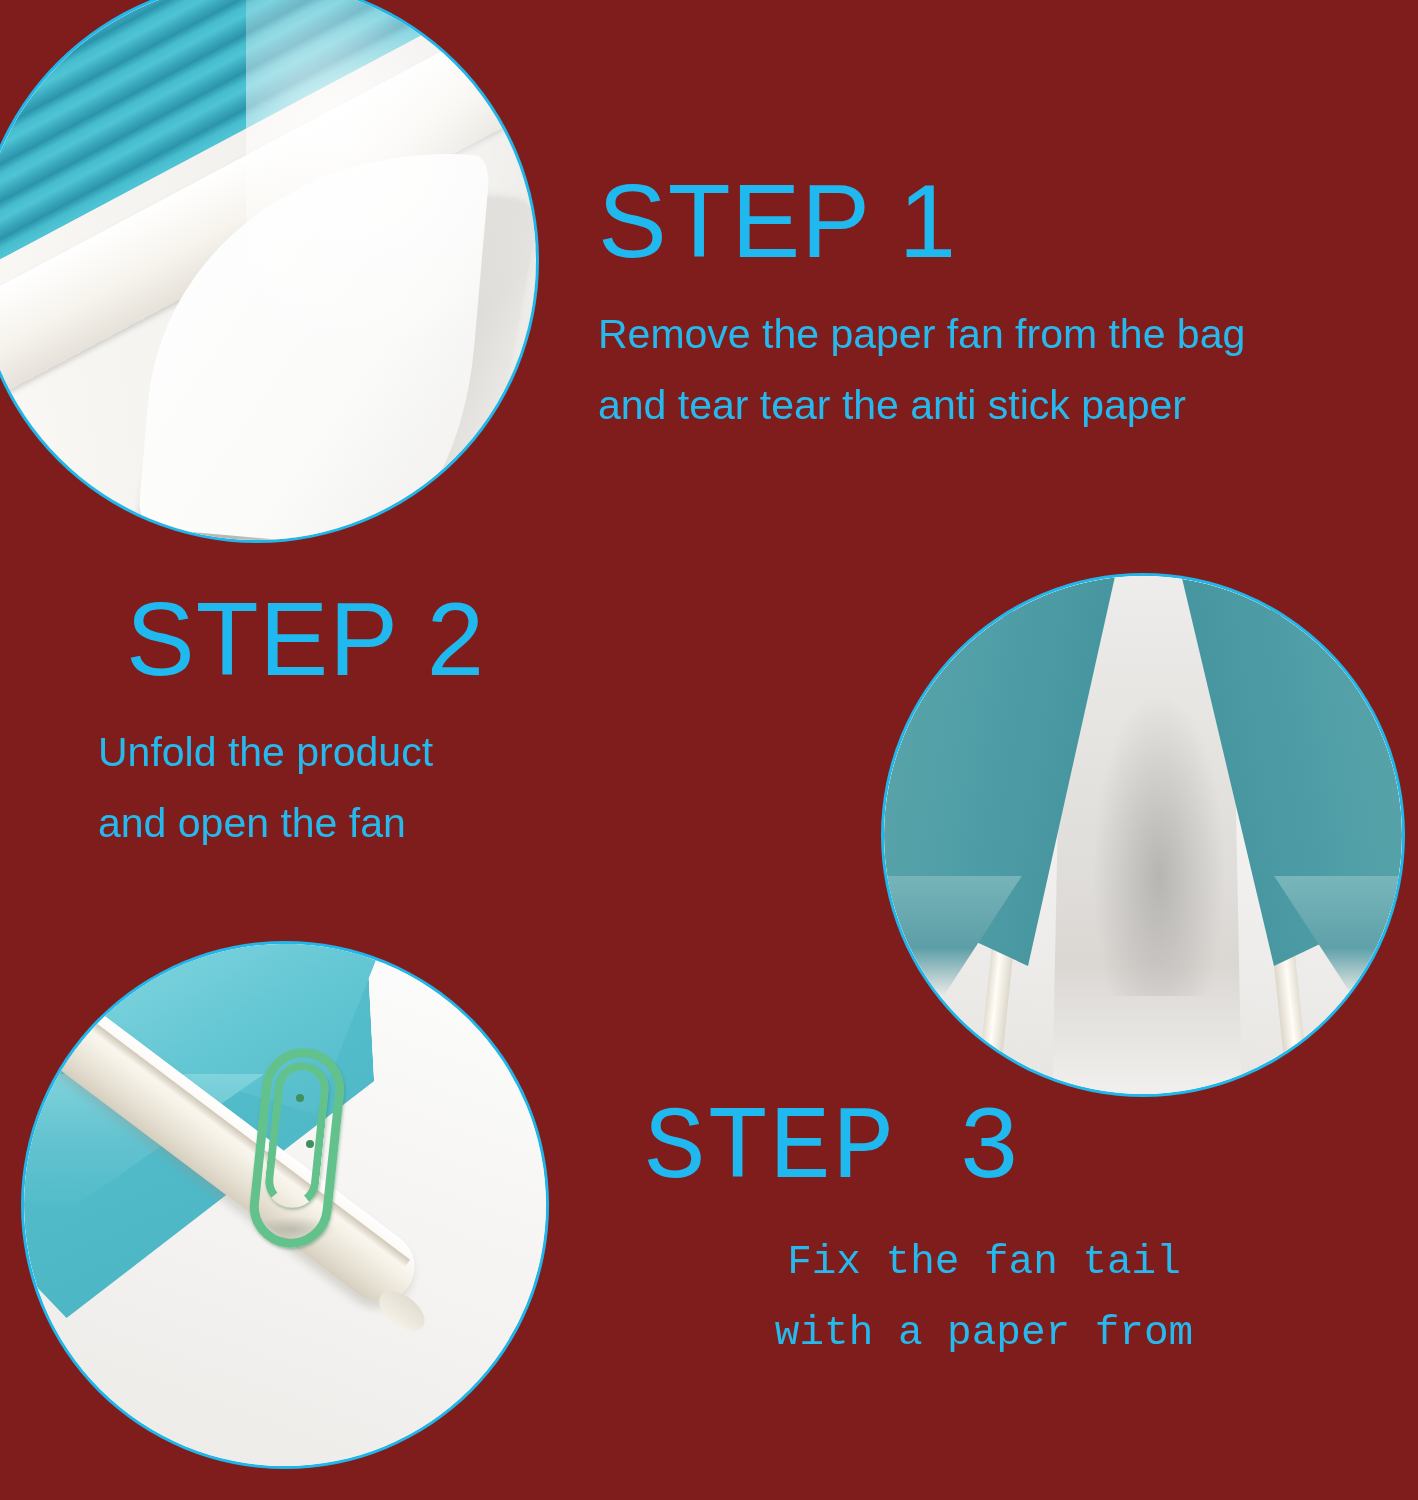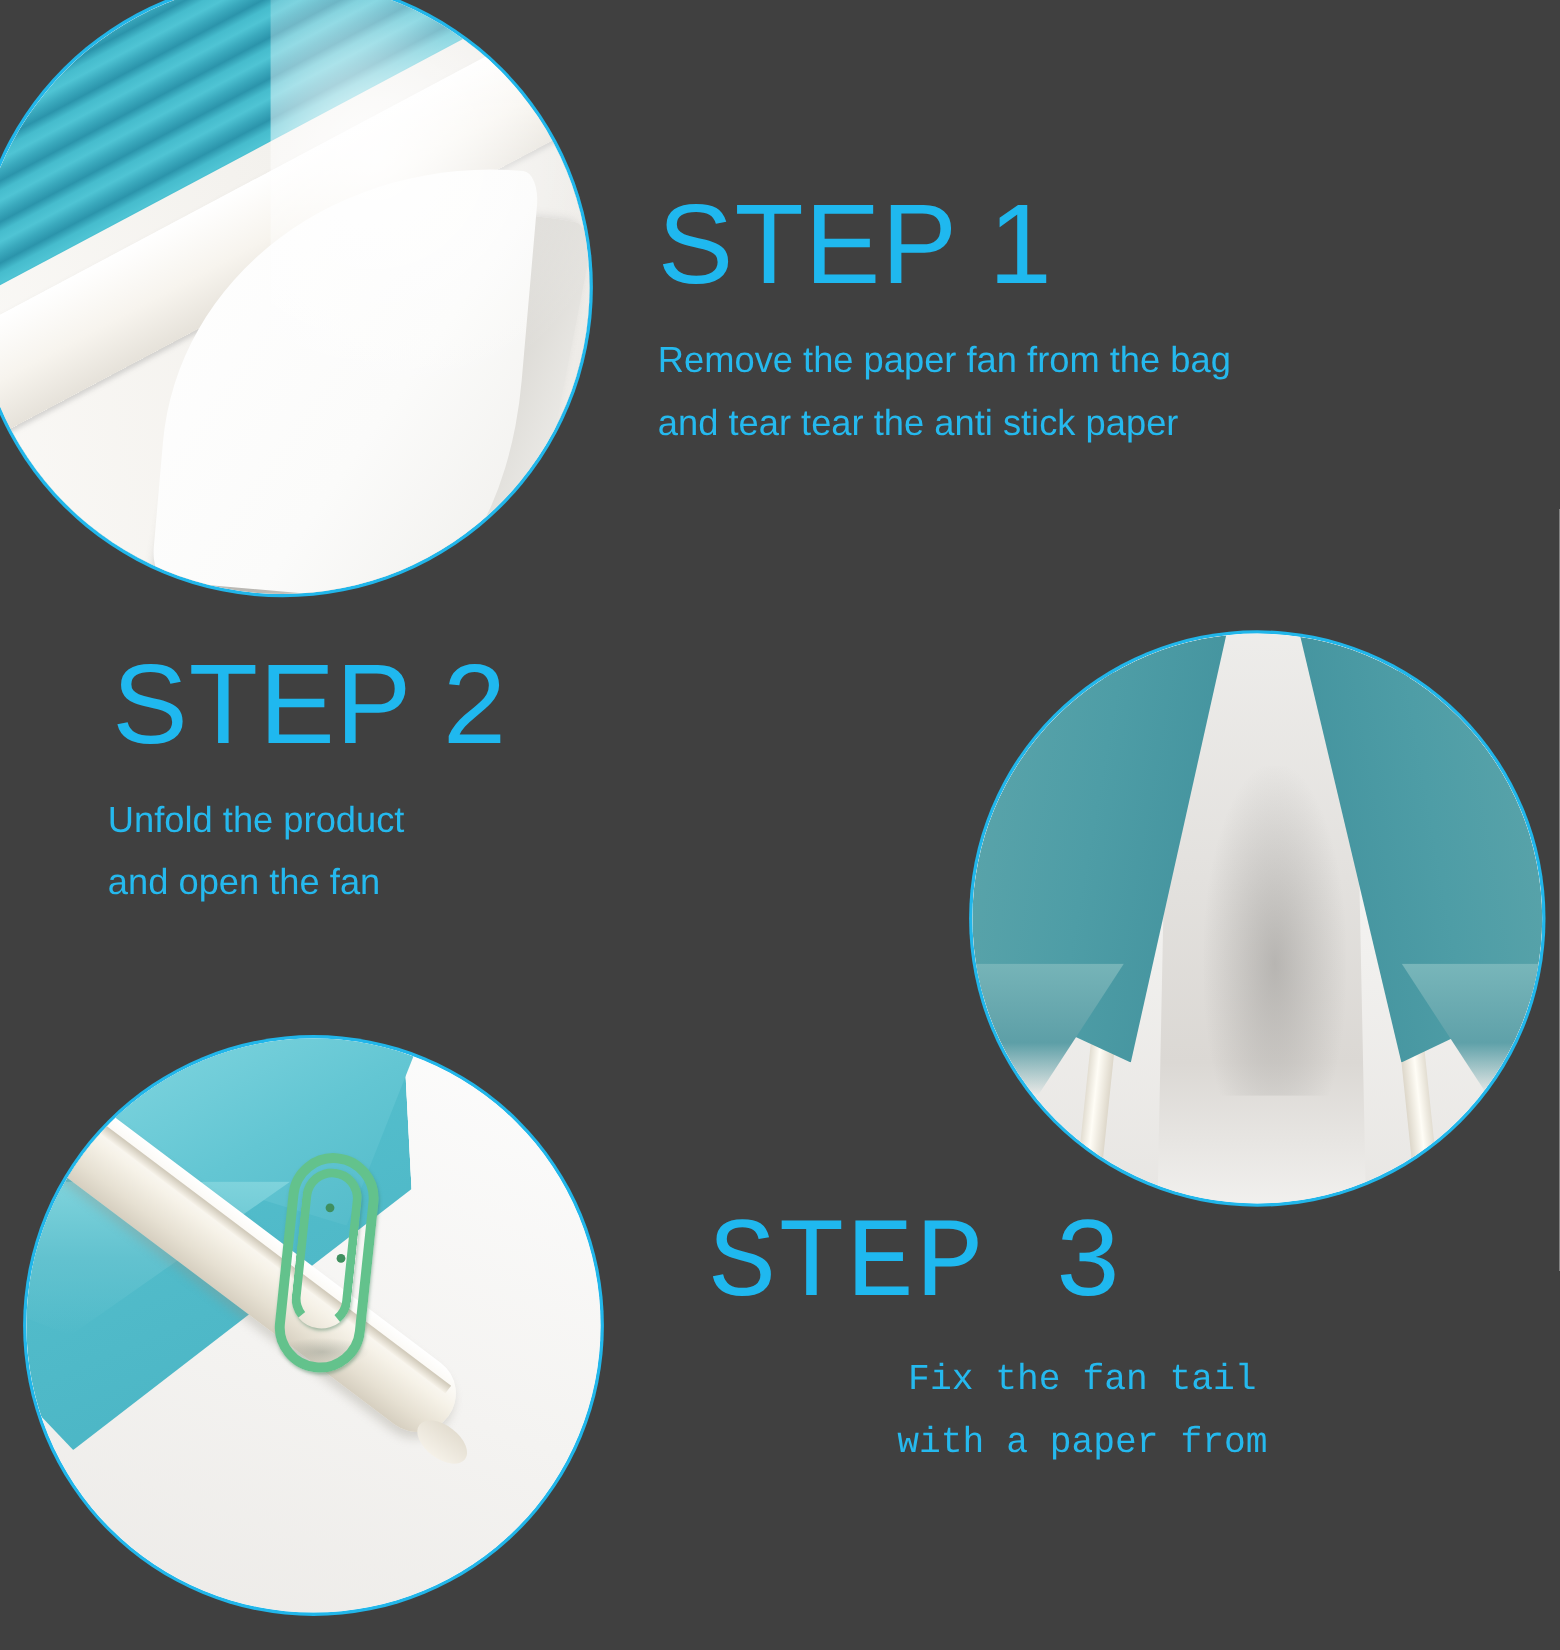--- a/index.html
+++ b/index.html
@@ -8,21 +8,21 @@
     padding: 0;
     background: #ffffff;
   }
   body {
     font-family: "Liberation Sans", "DejaVu Sans", sans-serif;
   }
   #sheet {
     position: relative;
     width: 1418px;
     height: 1500px;
-    background: #404040;
+    background: #7f1d1d;
     overflow: hidden;
   }
 
   
   .photo-circle {
     position: absolute;
     border-radius: 50%;
     overflow: hidden;
     box-shadow: 0 0 0 3px #21b6ea;
   }
@@ -352,33 +352,33 @@
     letter-spacing: 1px;
     font-weight: 400;
     white-space: nowrap;
     margin: 0;
   }
   .step-lines {
     margin-top: 26px;
   }
   .step-line {
     color: #25b9ee;
-    font-size: 33px;
+    font-size: 41px;
     line-height: 1.72;
     font-weight: 500;
     font-stretch: condensed;
     white-space: nowrap;
     margin: 0;
   }
 
   #block-step1 { left: 598px; top: 170px; text-align: left; }
   #block-step2 { left: 98px;  top: 588px; text-align: center; width: 660px; }
   #block-step3 { left: 634px; top: 1098px; text-align: center; width: 700px; font-family: Liberation Mono, monospace; }
 
-  #block-step2 .step-title { text-align: left; margin-left: 4px; }
+  #block-step2 .step-title { text-align: left; margin-left: 28px; }
   #block-step3 .step-title { text-align: left; margin-left: 10px; }
   #block-step2 .step-lines { text-align: left; }
   #block-step3 .step-lines { }
 </style>
 </head>
 <body>
 
 <div id="sheet">
 
   <div class="photo-circle" id="photo-step1">

